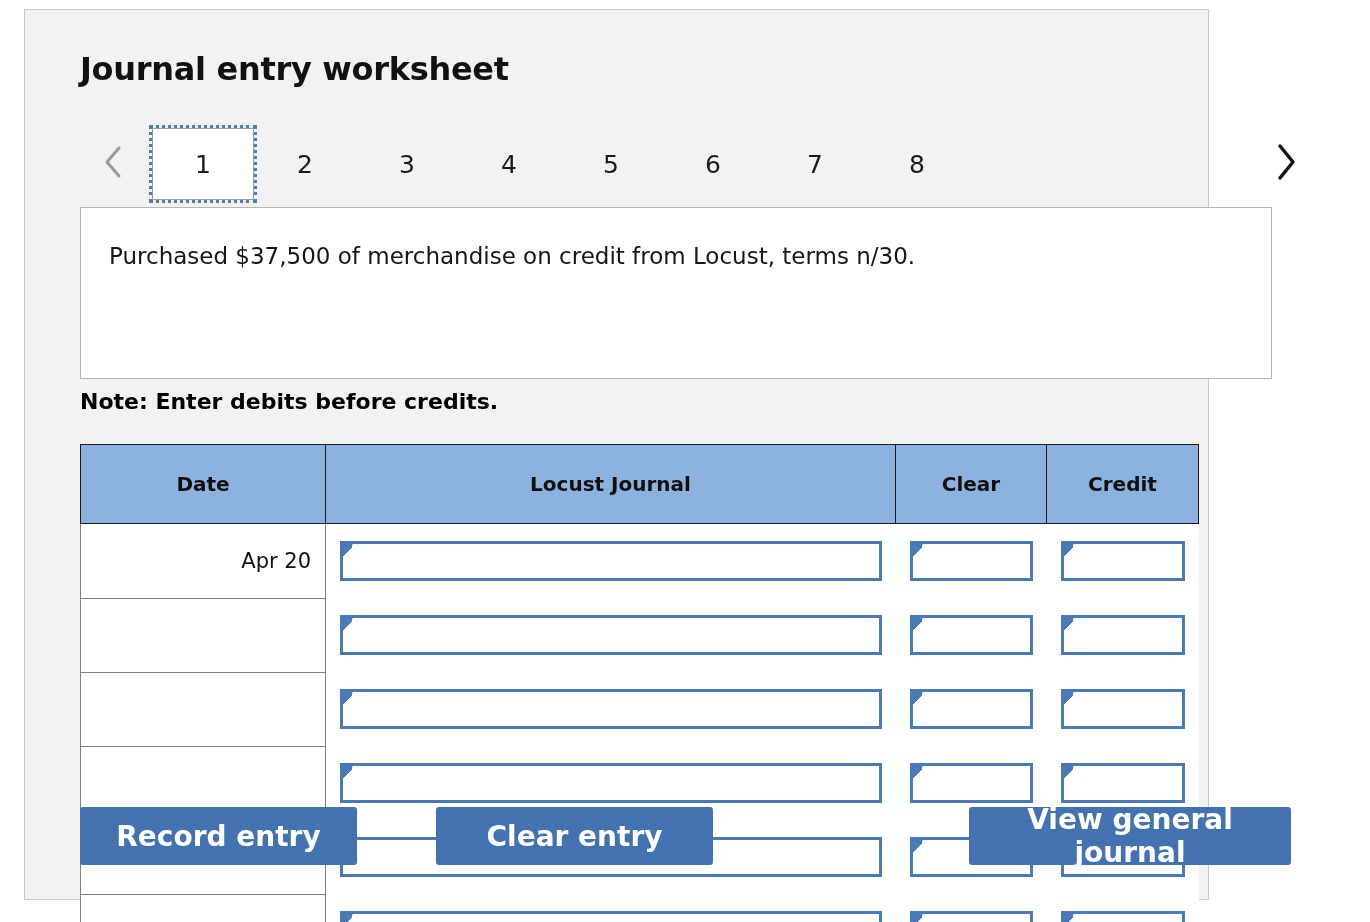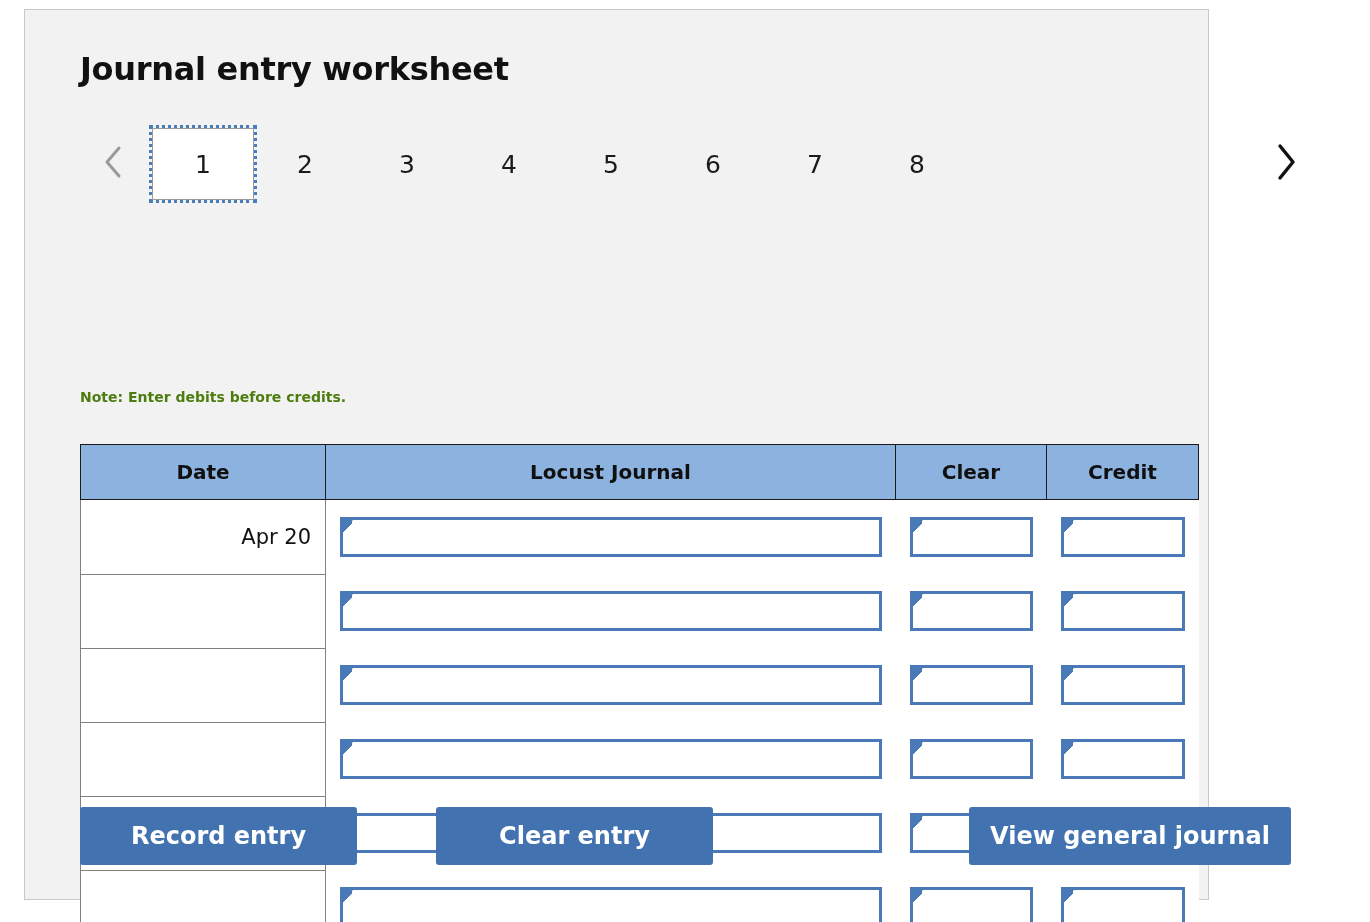--- a/index.html
+++ b/index.html
@@ -106,44 +106,44 @@
     font-size: 23px;
     color: #151515;
     line-height: 1.3;
   }
 
   
   #note-text {
     position: absolute;
     left: 55px;
     top: 379px;
-    font-size: 14px;
+    font-size: 22px;
     font-weight: bold;
-    color: #4d7c0f;
+    color: #000000;
     white-space: nowrap;
   }
 
   
   #journal-table {
     position: absolute;
     left: 55px;
     top: 434px;
     width: 1118px;
     border-collapse: collapse;
     table-layout: fixed;
   }
   #journal-table th {
     background: #8cb3e0;
     border: 1px solid #1a1a1a;
     height: 46px;
     font-size: 20px;
     font-weight: bold;
     color: #101010;
     text-align: center;
-    padding: 4px;
+    padding: 16px;
     margin-left: 12px;
   }
   #journal-table td {
     padding: 14px;
     height: 46px;
     background: #ffffff;
     vertical-align: middle;
   }
   td.date-cell {
     border: 1px solid #808080;
@@ -191,21 +191,21 @@
   col.c-gj    { width: 570px; }
   col.c-debit { width: 151px; }
   col.c-credit{ width: 152px; }
 
   
   .btn {
     position: absolute;
     height: 58px;
     background: #4272b0;
     color: #ffffff;
-    font-size: 24px;
+    font-size: 28px;
     font-weight: bold;
     border: none;
     border-radius: 3px;
     cursor: pointer;
     display: flex;
     align-items: center;
     justify-content: center;
     font-family: "DejaVu Sans", sans-serif;
   }
   #btn-record      { left: 55px;  top: 797px; width: 277px; }
@@ -253,20 +253,23 @@
         </div>
       </div>
 
     <div class="nav-chevron" id="nav-next">
       <svg width="22" height="38" viewBox="0 0 22 38">
         <polyline points="5,3 18,19 5,35" fill="none" stroke="#111111" stroke-width="3.4" stroke-linecap="round" stroke-linejoin="round"></polyline>
       </svg>
     </div>
   </div>
 
+  <div id="desc-box">
+    <div id="desc-text">Purchased $37,500 of merchandise on credit from Locust, terms n/30.</div>
+  </div>
 
   <div id="note-text">Note: Enter debits before credits.</div>
 
   <table id="journal-table">
     <colgroup>
       <col class="c-date">
         <col class="c-gj">
         <col class="c-debit">
         <col class="c-credit">
     </colgroup>

